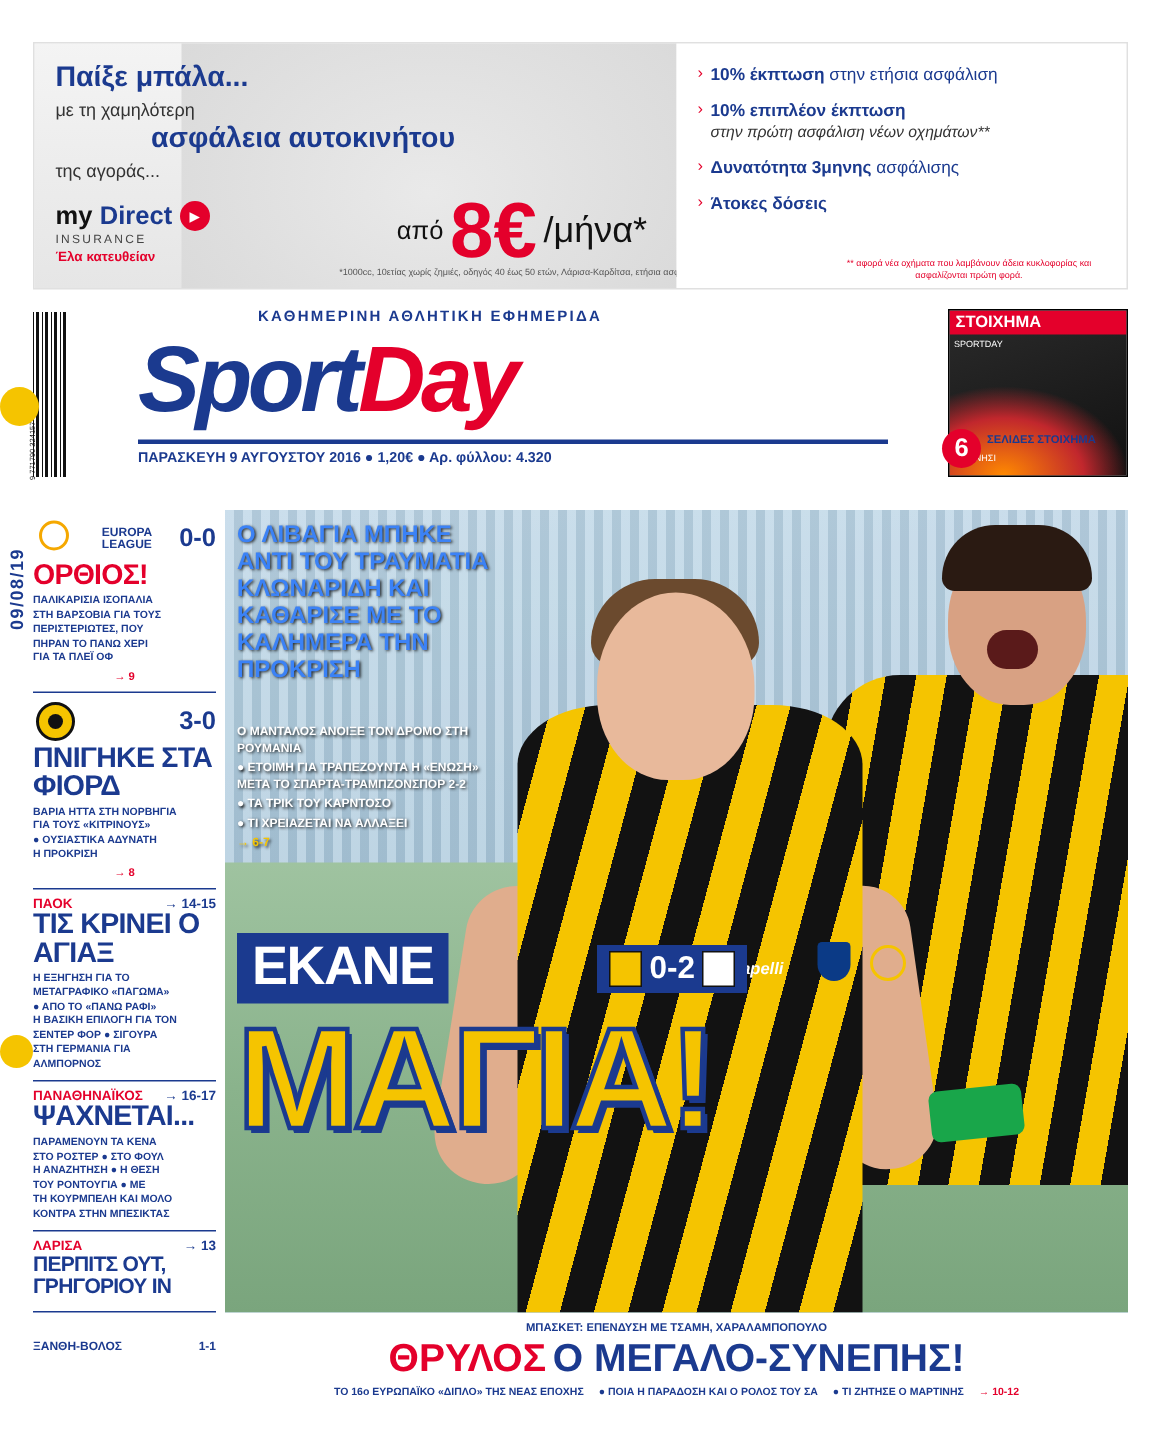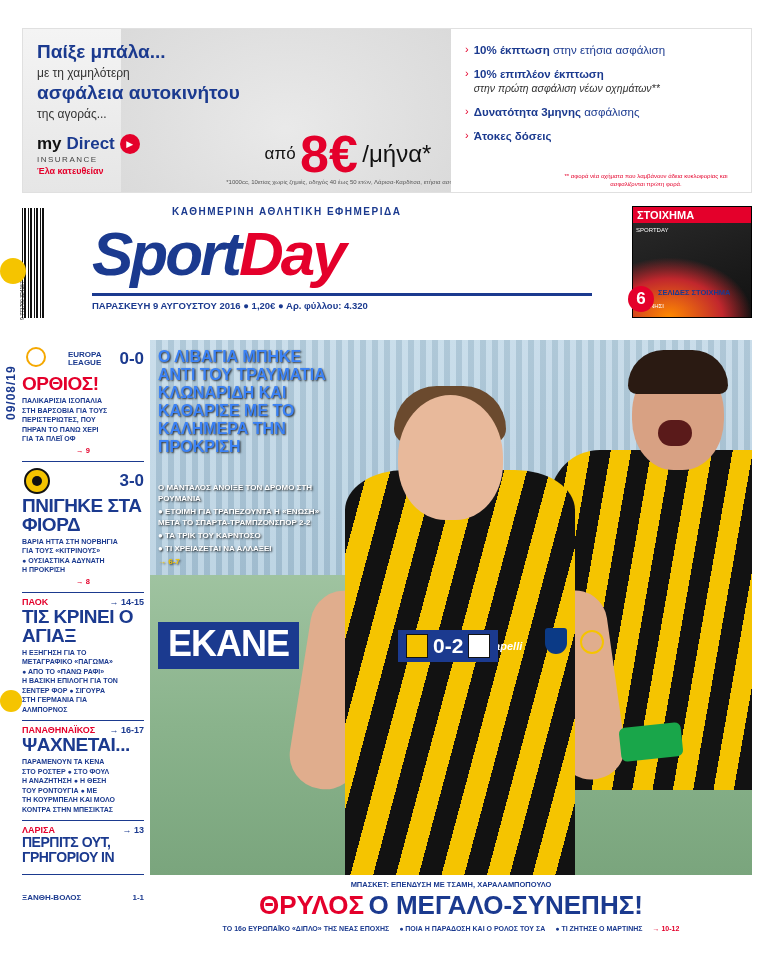--- a/index.html
+++ b/index.html
@@ -19,21 +19,21 @@
     overflow: hidden;
   }
   .ad-car {
     position:absolute; right: 300px; top: -20px; width: 330px; height: 200px;
     background: radial-gradient(ellipse at 50% 60%, #e9e9e9 0%, #dcdcdc 60%, #d4d4d4 100%);
     opacity:.85;
   }
   .ad-left { position:absolute; left:14px; top:12px; width:330px; }
   .ad-l1 { font-size:19px; color:#1b3a8f; font-weight:bold; }
   .ad-l2 { font-size:12px; color:#333; margin-top:3px; }
-  .ad-l3 { font-size:19px; color:#1b3a8f; font-weight:bold; margin-top:2px; }
+  .ad-l3 { font-size:19px; color:#1b3a8f; font-weight:bold; margin-top:2px;text-align:center; }
   .ad-l4 { font-size:12px; color:#333; margin-top:3px; }
   .mydirect { position:absolute; left:14px; top:105px; width:190px; }
   .md-row { display:flex; align-items:center; gap:5px; }
   .md-my { font-size:17px; color:#111; font-weight:bold; }
   .md-direct { font-size:17px; color:#1b3a8f; font-weight:bold; }
   .md-play {
     width:20px; height:20px; border-radius:50%; background:#e4002b;
     display:flex; align-items:center; justify-content:center;
     color:#fff; font-size:9px;
   }
@@ -408,20 +408,21 @@
   </div>
 
   <div class="ekane">ΕΚΑΝΕ</div>
 
   <div class="score-chip">
     <span class="mini-badge"></span>
     <span class="sc">0-2</span>
     <span class="mini-badge2"></span>
   </div>
 
+  <div class="magia">ΜΑΓΙΑ!</div>
 
   <div class="bottom">
     <div class="bot-top">ΜΠΑΣΚΕΤ: ΕΠΕΝΔΥΣΗ ΜΕ ΤΣΑΜΗ, ΧΑΡΑΛΑΜΠΟΠΟΥΛΟ</div>
     <div class="bot-main">
       <span class="red">ΘΡΥΛΟΣ</span>
       <span class="blue">Ο ΜΕΓΑΛΟ-ΣΥΝΕΠΗΣ!</span>
     </div>
     <div class="bot-sub">
       <span>ΤΟ 16ο ΕΥΡΩΠΑΪΚΟ «ΔΙΠΛΟ» ΤΗΣ ΝΕΑΣ ΕΠΟΧΗΣ</span>
       <span>● ΠΟΙΑ Η ΠΑΡΑΔΟΣΗ ΚΑΙ Ο ΡΟΛΟΣ ΤΟΥ ΣΑ</span>

